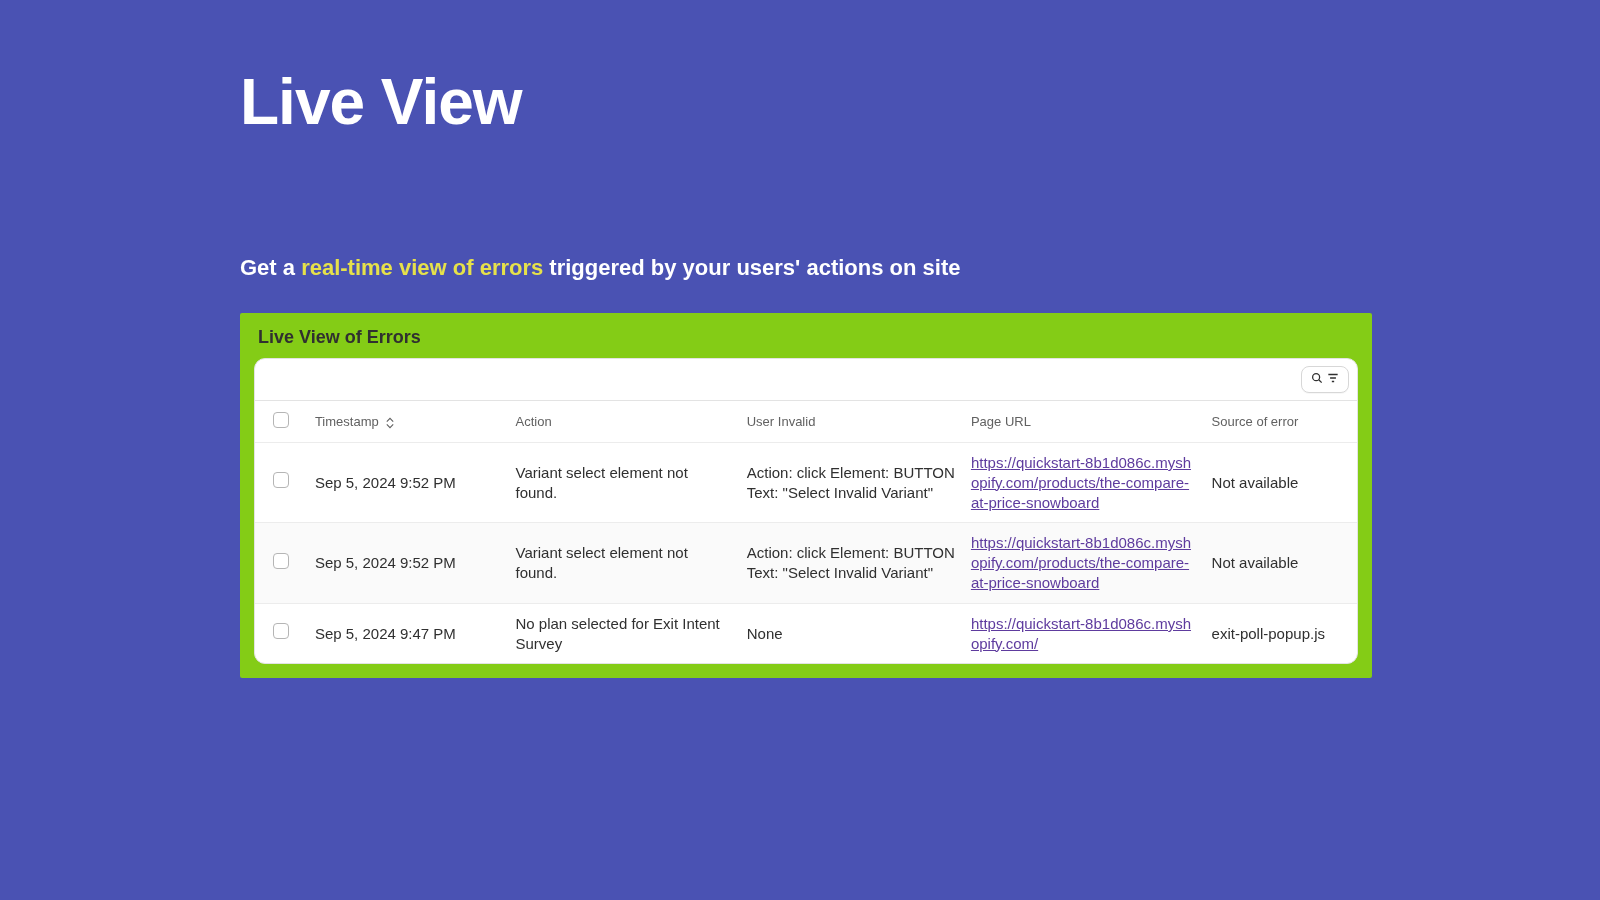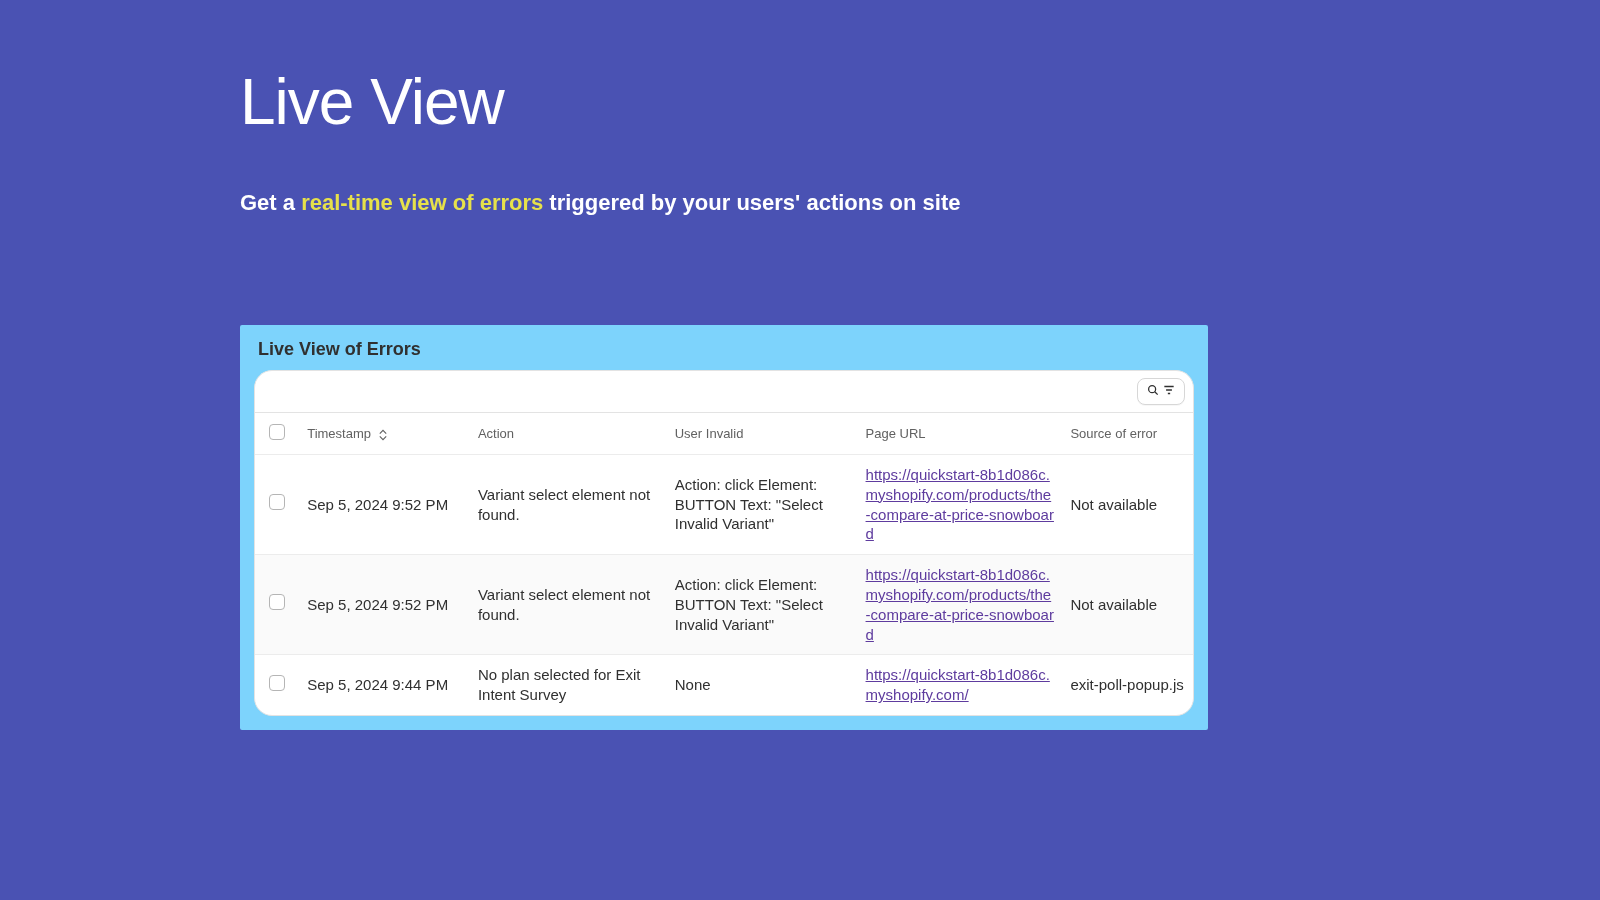--- a/index.html
+++ b/index.html
@@ -9,51 +9,51 @@
   background: #4a52b3;
   font-family: -apple-system, BlinkMacSystemFont, "Segoe UI", Helvetica, Arial, sans-serif;
   overflow: hidden;
 }
 .hero {
   padding: 65px 0 0 240px;
   color: #fff;
 }
 .hero h1 {
   font-size: 64px;
-  font-weight: 400;
+  font-weight: 700;
   letter-spacing: -1px;
-  margin-bottom: 49px;
+  margin-bottom: 114px;
 }
 .hero p {
   font-size: 22px;
   line-height: 1.35;
   font-weight: 700;
   max-width: 1000px;
 }
 .hero p .accent { color: #e6e14a; }
 .panel {
   position: absolute;
   left: 240px;
-  top: 325px;
-  width: 968px;
-  background: #7dd3fc;
+  top: 313px;
+  width: 1132px;
+  background: #84cc16;
   border-radius: 2px;
   overflow: hidden;
 }
 .panel-title {
   font-size: 18px;
   font-weight: 600;
   color: #303030;
   padding: 14px 18px 10px;
 }
 .card {
   margin: 0 14px 14px;
   background: #fff;
   border: 1px solid #e3e3e3;
-  border-radius: 18px;
+  border-radius: 11px;
   overflow: hidden;
 }
 .toolbar {
   height: 42px;
   display: flex;
   justify-content: flex-end;
   align-items: center;
   padding: 0 8px;
   border-bottom: 1px solid #e3e3e3;
 }
@@ -188,21 +188,21 @@
           <tr>
             <td class="checkbox-col"><input type="checkbox" style=""></td>
             <td class="ts">Sep 5, 2024 9:52 PM</td>
             <td>Variant select element not found.</td>
             <td>Action: click Element: BUTTON Text: "Select Invalid Variant"</td>
             <td><span class="link">https://quickstart-8b1d086c.myshopify.com/products/the-compare-at-price-snowboard</span></td>
             <td>Not available</td>
           </tr>
           <tr>
             <td class="checkbox-col"><input type="checkbox" style=""></td>
-            <td class="ts">Sep 5, 2024 9:44 PM</td>
+            <td class="ts">Sep 5, 2024 9:47 PM</td>
             <td>No plan selected for Exit Intent Survey</td>
             <td>None</td>
             <td><span class="link">https://quickstart-8b1d086c.myshopify.com/</span></td>
             <td>exit-poll-popup.js</td>
           </tr>
         </tbody>
     </table>
   </div>
 </div>
 

